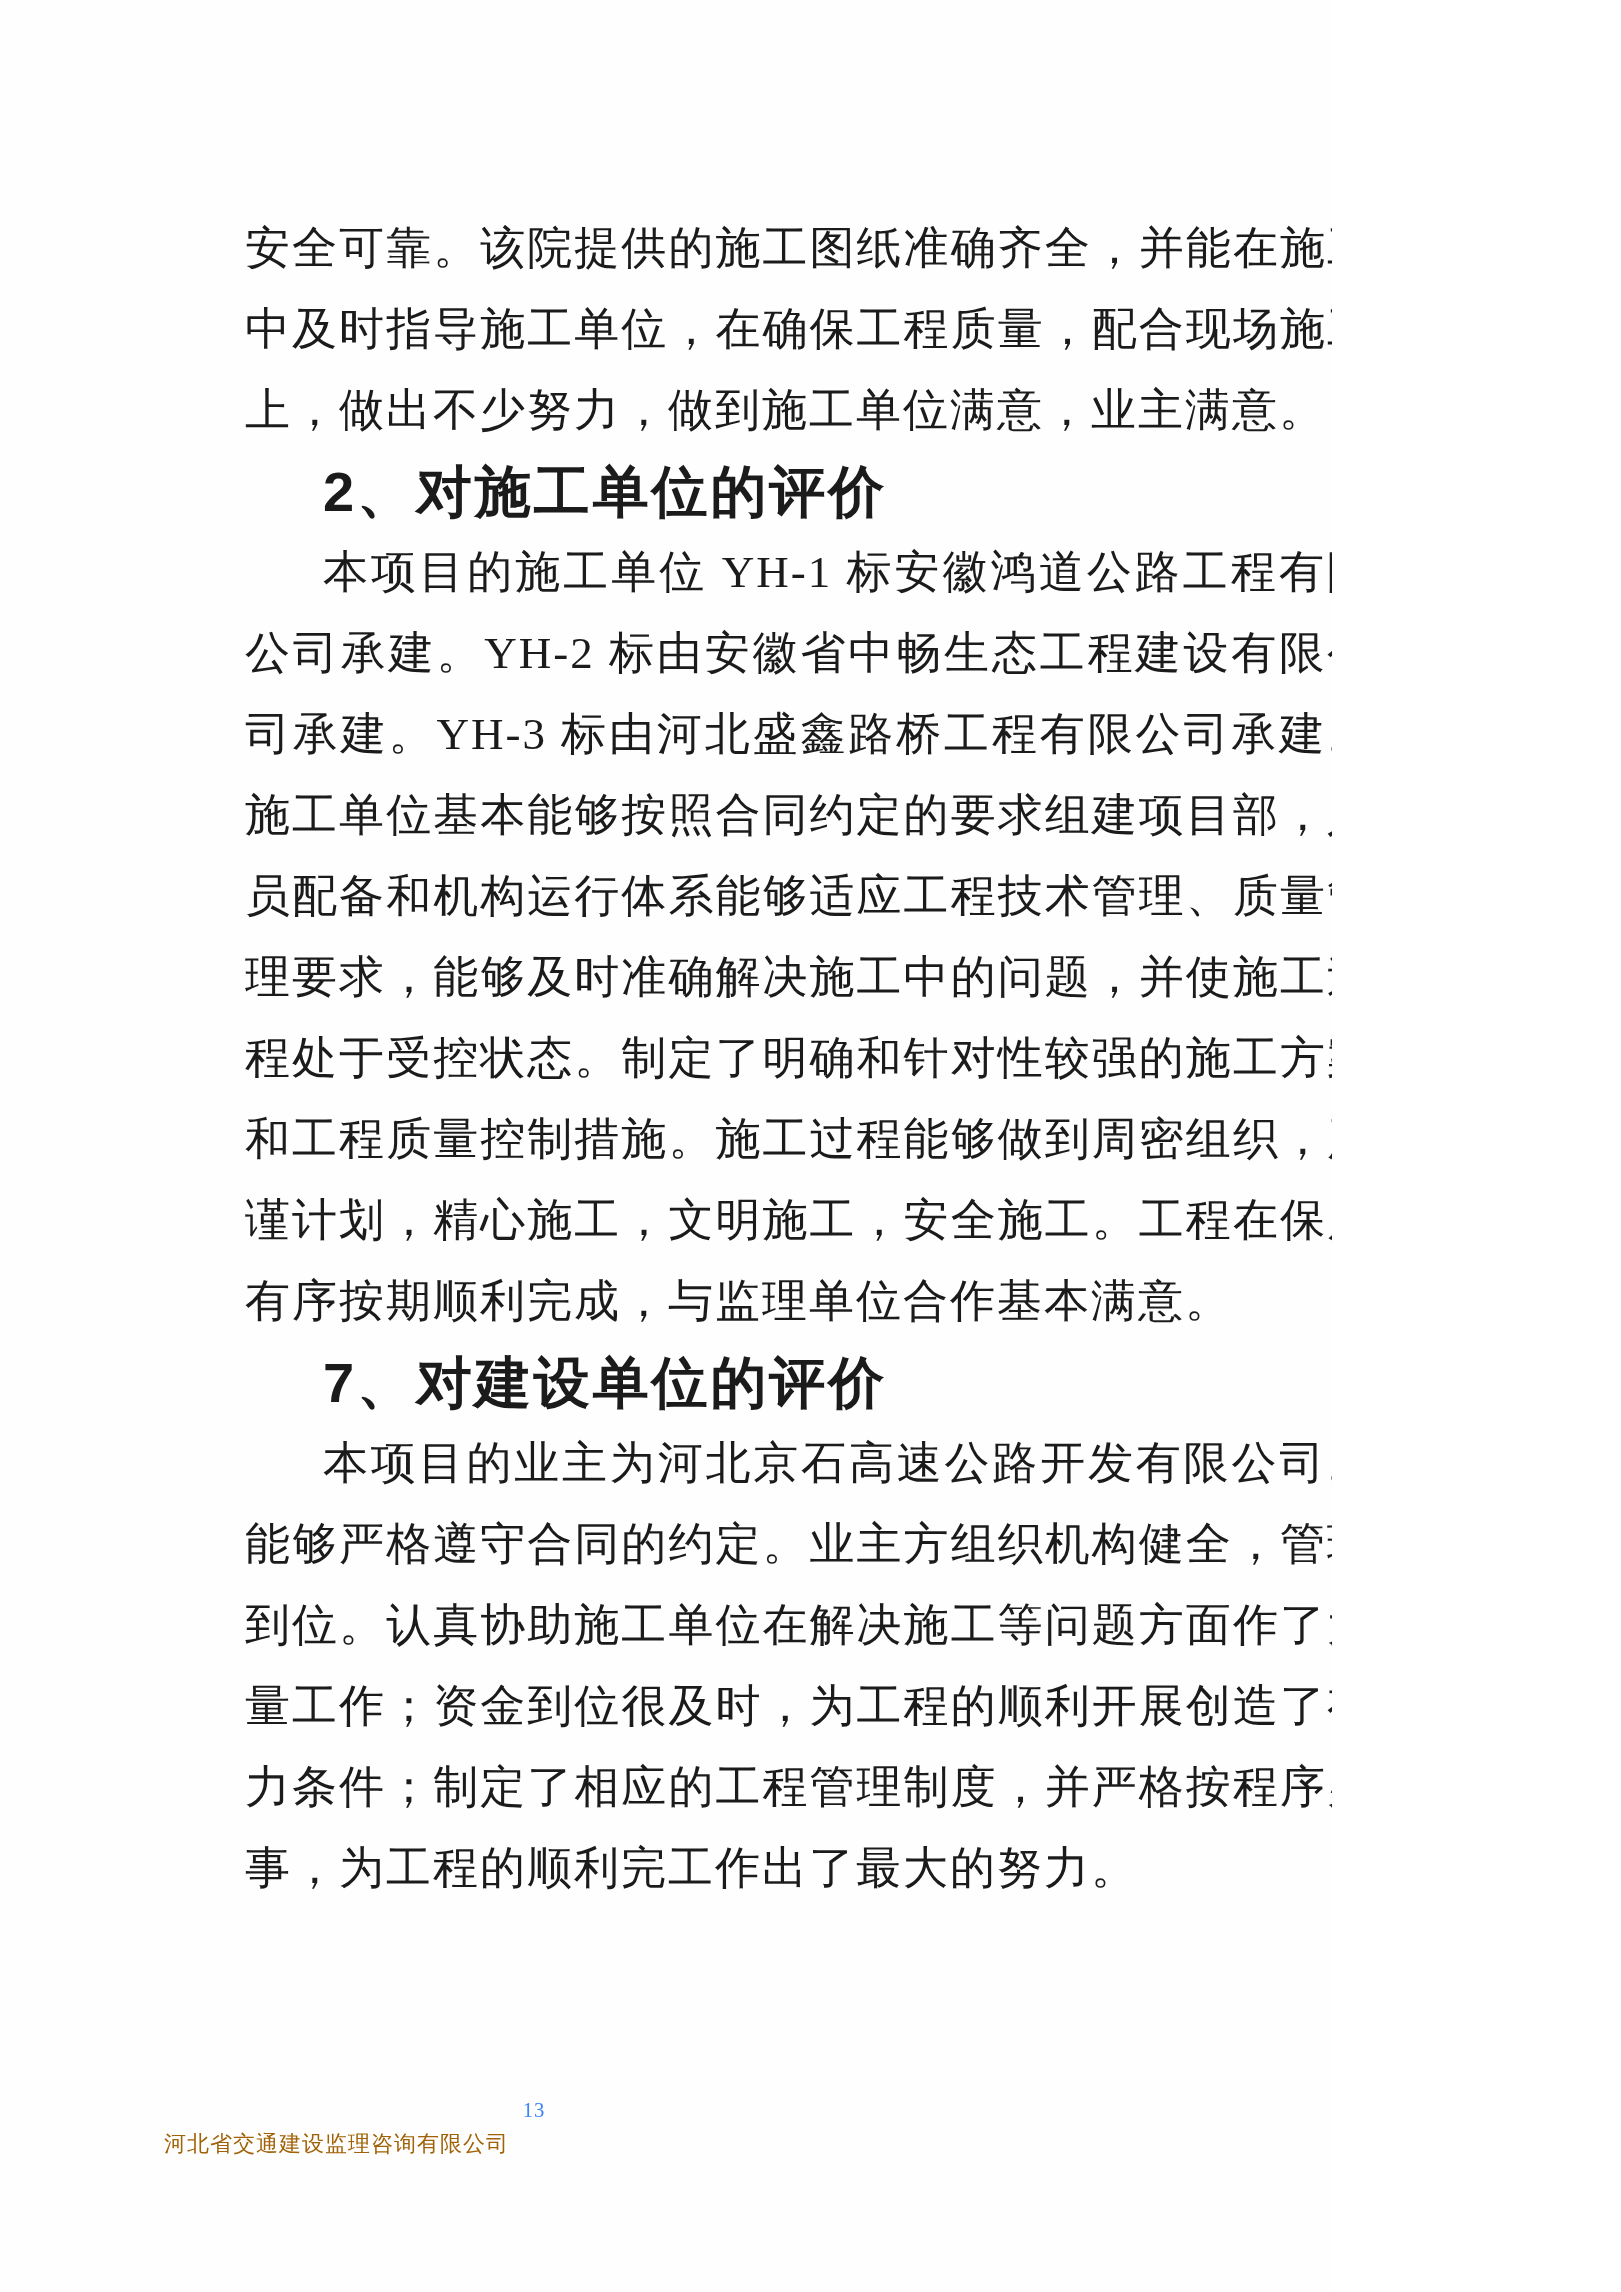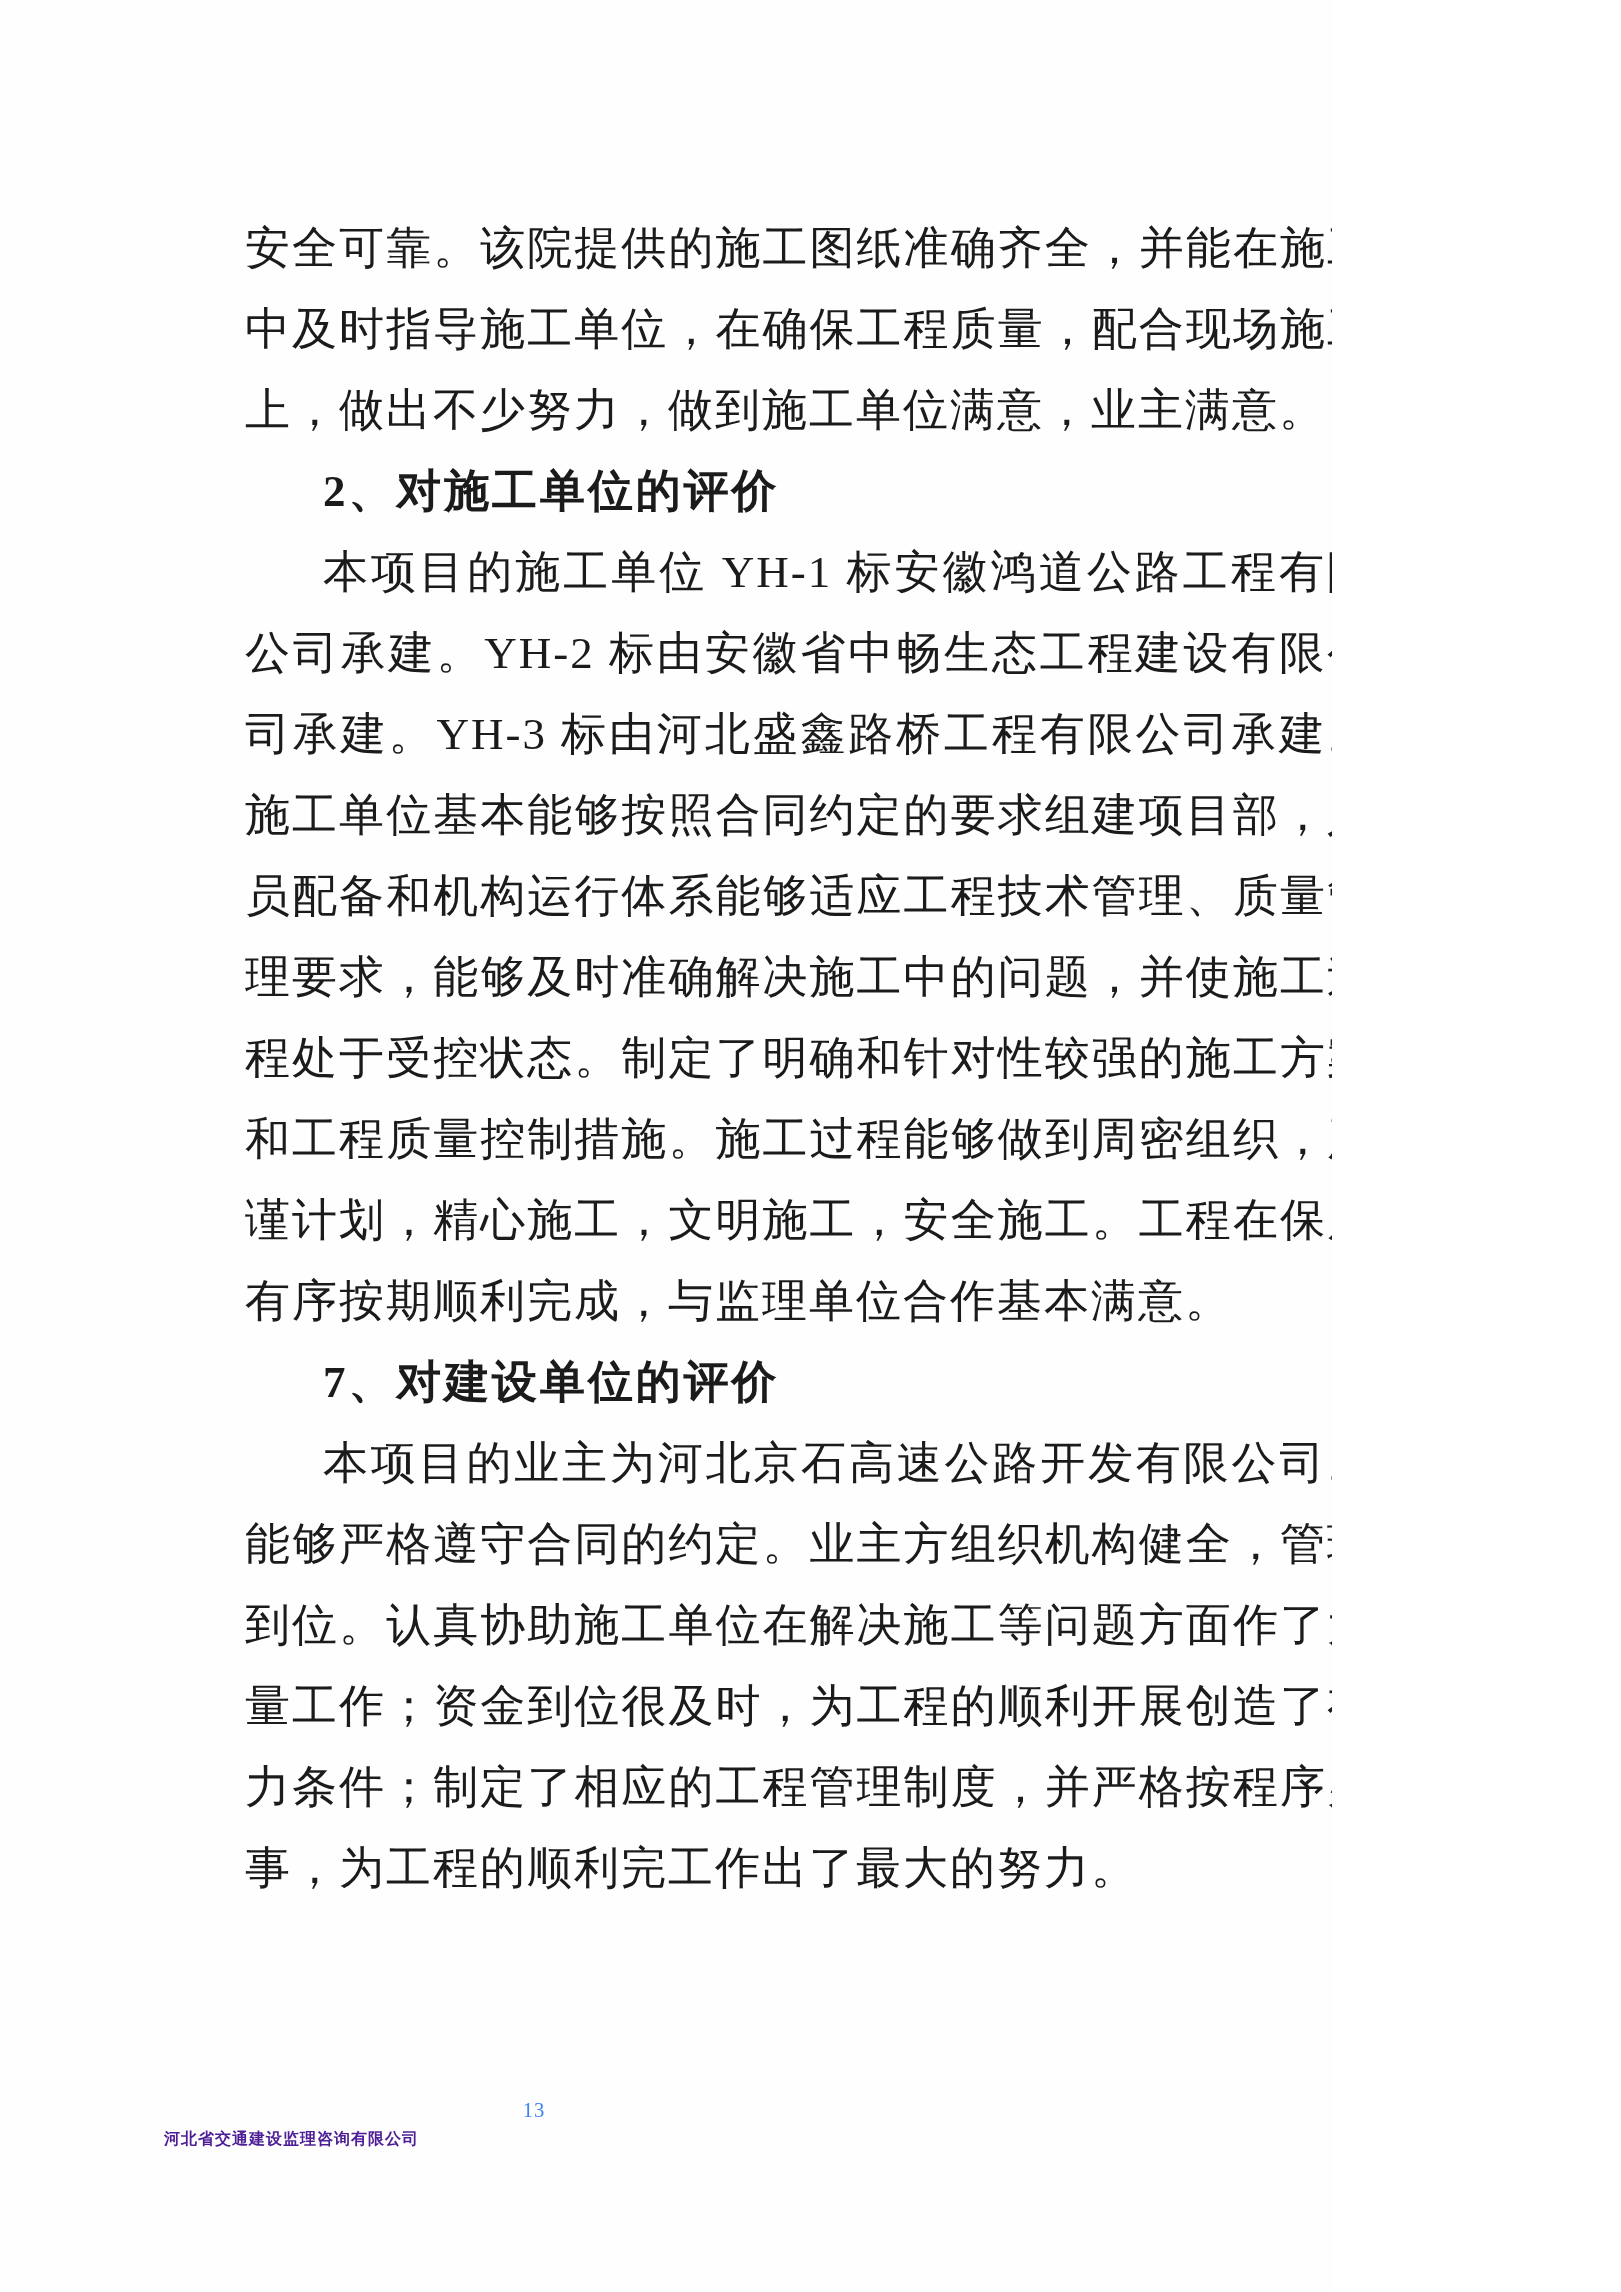--- a/index.html
+++ b/index.html
@@ -28,45 +28,45 @@
   }
   .para {
     margin: 0;
     text-indent: 78px;
   }
   .para.no-indent {
     text-indent: 0;
   }
   .heading {
     margin: 0;
-    font-size: 45px;
+    font-size: 56px;
     line-height: 81px;
     font-weight: bold;
     text-indent: 78px;
     letter-spacing: 2.9px;
-    font-family: Liberation Serif, serif;
+    font-family: Liberation Sans, sans-serif;
   }
   .page-number {
     position: absolute;
     left: 490px;
     top: 2099px;
     width: 88px;
     text-align: center;
     font-size: 20.6px;
     letter-spacing: 1px;
     color: #3b82f6;
   }
   .footer-company {
     position: absolute;
     left: 164px;
     top: 2129px;
-    font-size: 16px;
+    font-size: 22px;
     letter-spacing: 1px;
-    font-weight: bold;
-    color: #4c1d95;
+    font-weight: normal;
+    color: #a16207;
   }
 </style>
 </head>
 <body>
 
 <div class="page">
 
   <div class="content">
 
     <p class="para no-indent">安全可靠。该院提供的施工图纸准确齐全，并能在施工中及时指导施工单位，在确保工程质量，配合现场施工上，做出不少努力，做到施工单位满意，业主满意。</p>

